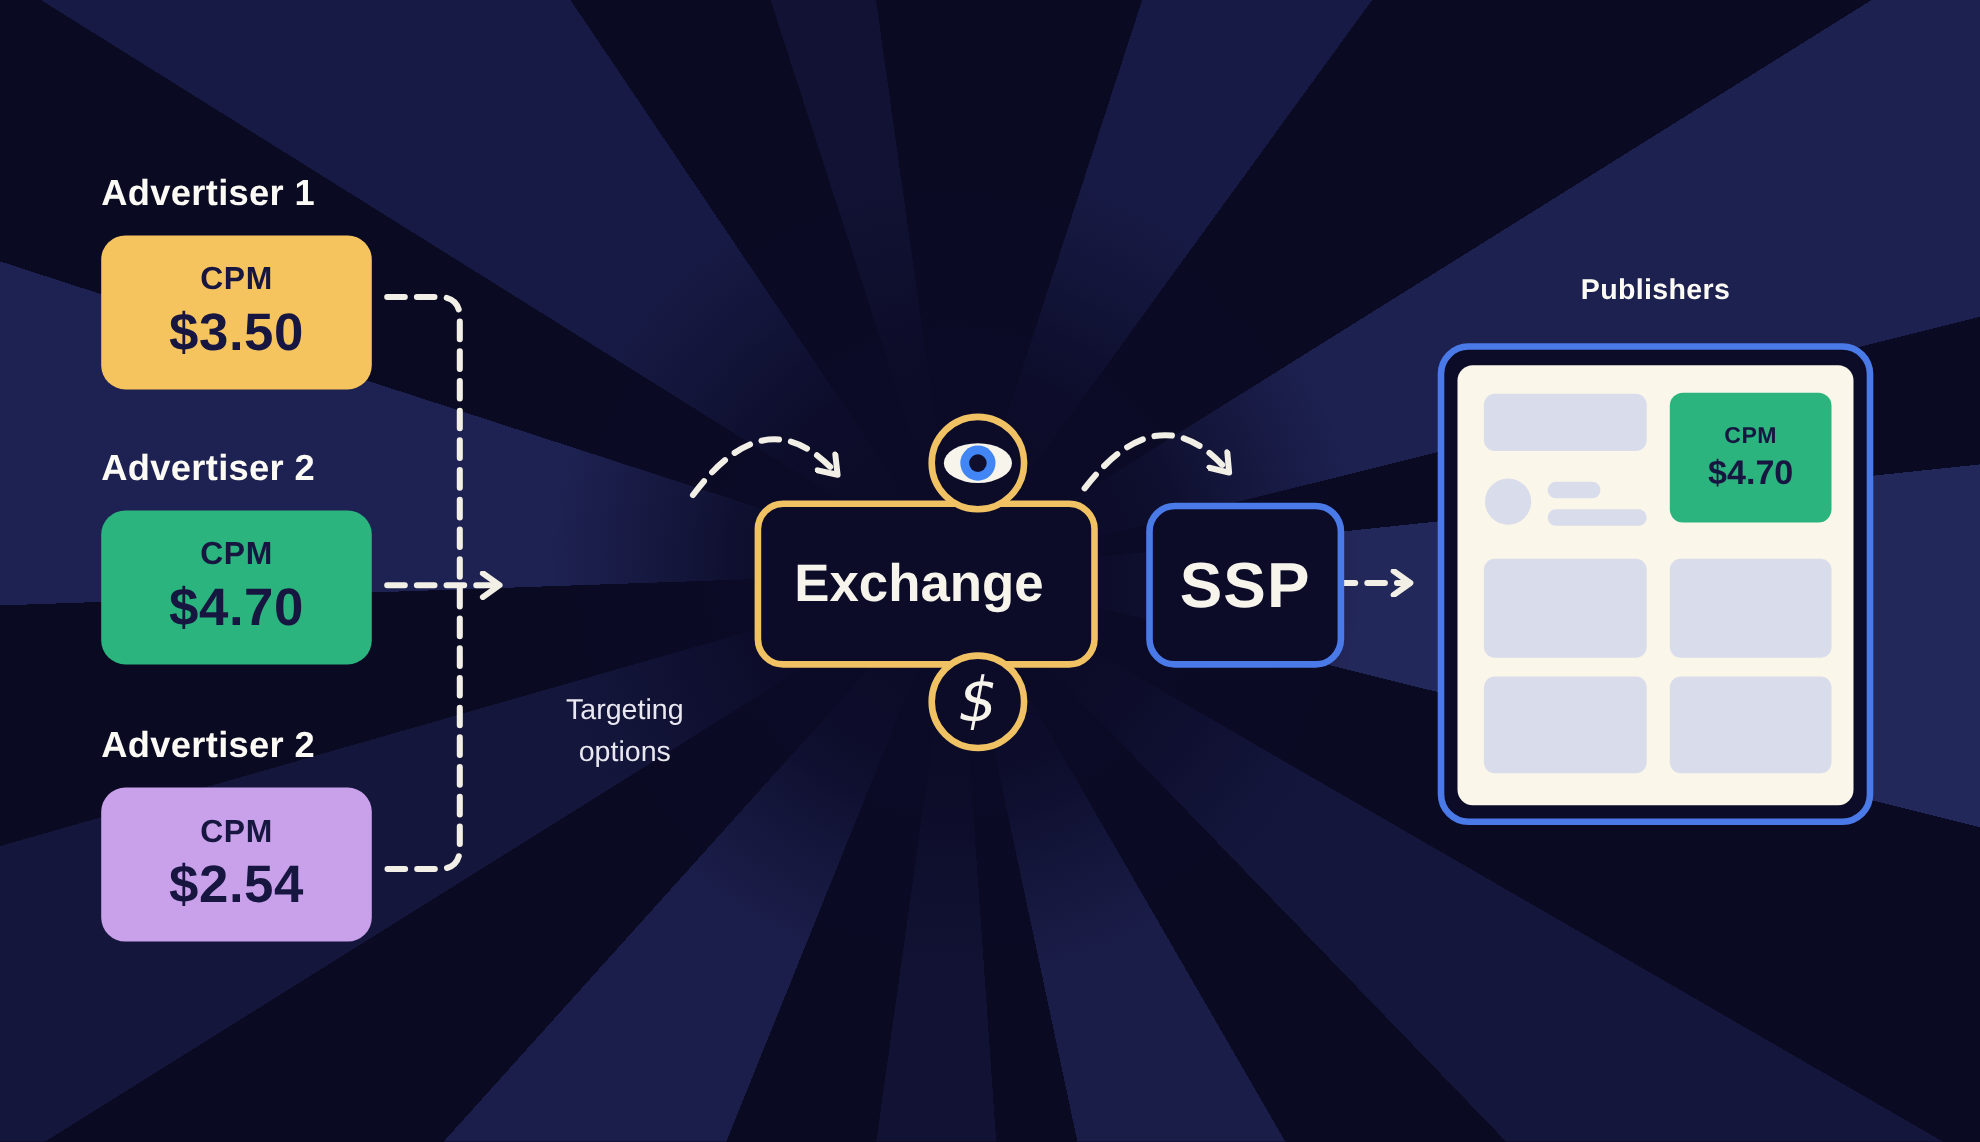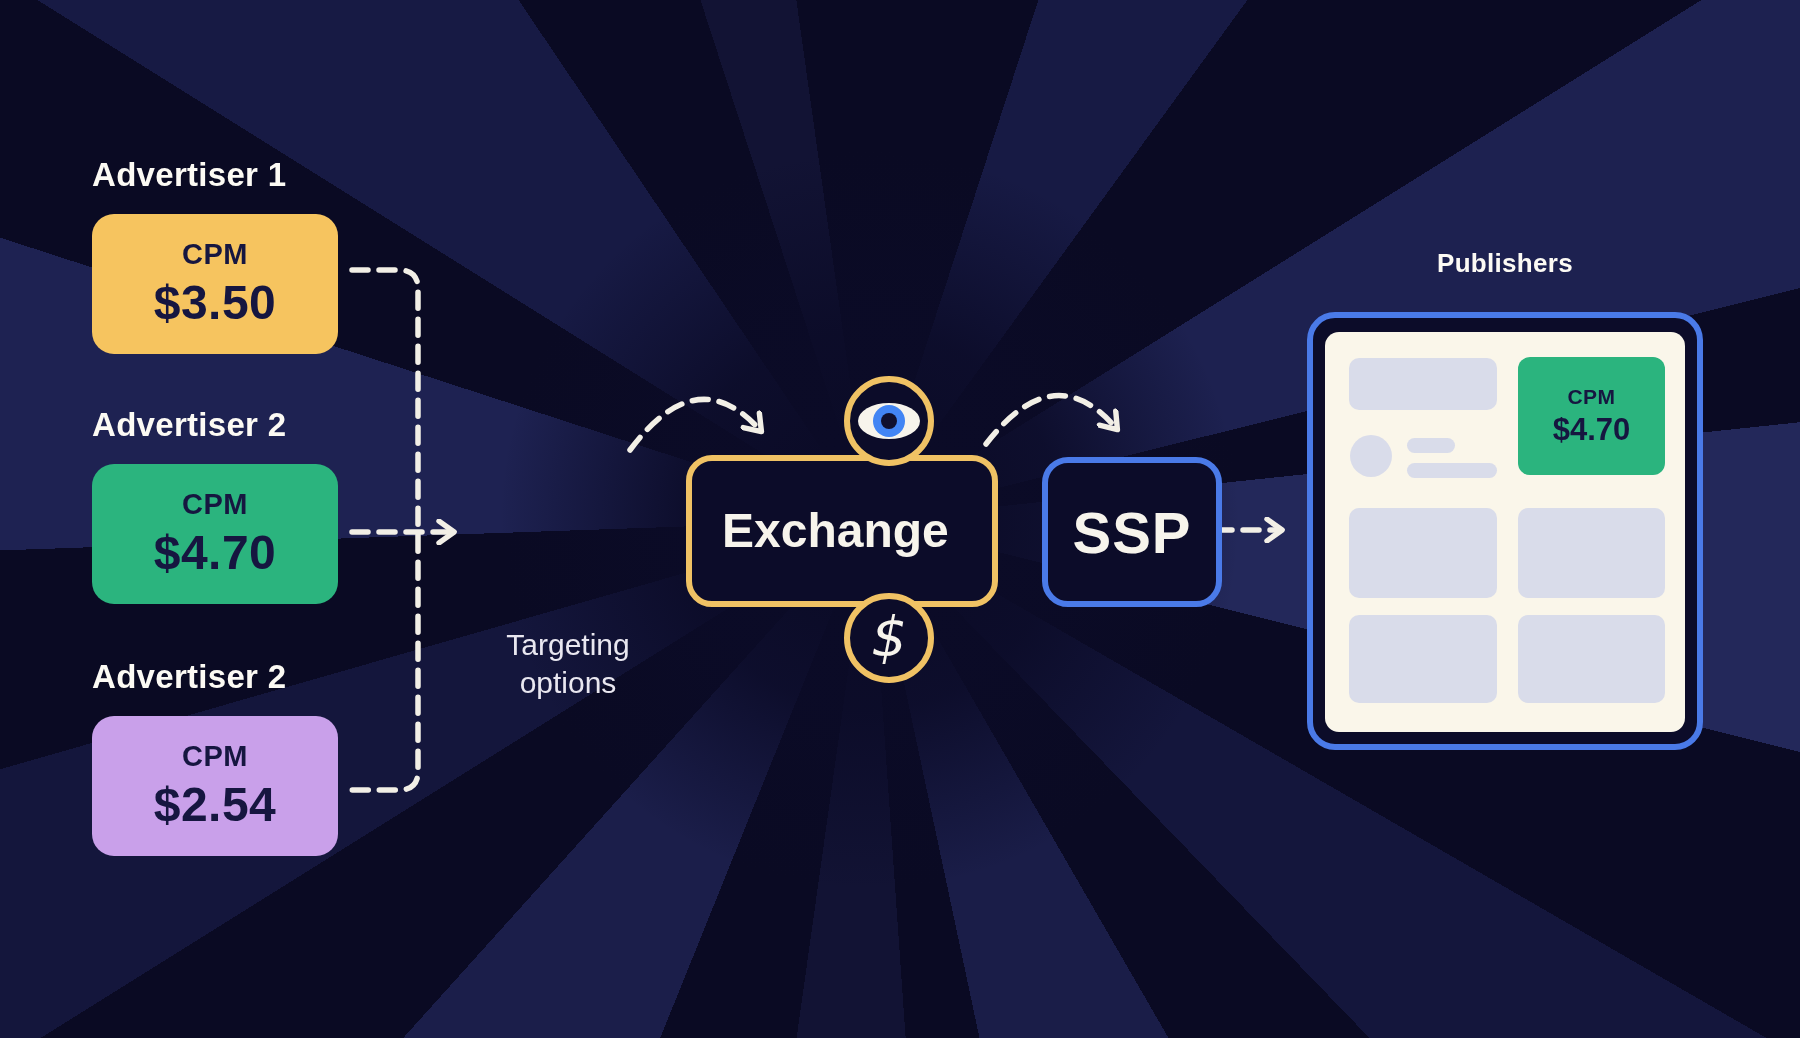--- a/index.html
+++ b/index.html
@@ -48,21 +48,21 @@
     display:flex; align-items:center; justify-content:center;
   }
   .dsp { left:475px; top:457px; width:184px; height:150px; font-size:58px; letter-spacing:1px; }
   .ssp { left:1022px; top:457px; width:180px; height:150px; font-size:58px; letter-spacing:1px;margin-left:20px; }
   .adx {
     left:686px; top:455px; width:312px; height:152px; border-color:#F0C264;
     justify-content:flex-start; padding-left:30px; font-size:48px; line-height:54px;
   }
   .dsp-caption {
     position:absolute; left:468px; top:626px; width:200px; text-align:center;
-    font-size:30px; line-height:38px; color:#E9E7F0;
+    font-size:26px; line-height:38px; color:#E9E7F0;
   }
 
   
   .badge {
     position:absolute; box-sizing:border-box; width:90px; height:90px; border-radius:50%;
     border:6px solid #F0C264; background:#0C0C29;
     display:flex; align-items:center; justify-content:center;
   }
   .eye-badge { left:844px; top:376px; }
   .dollar-badge { left:844px; top:593px; }

